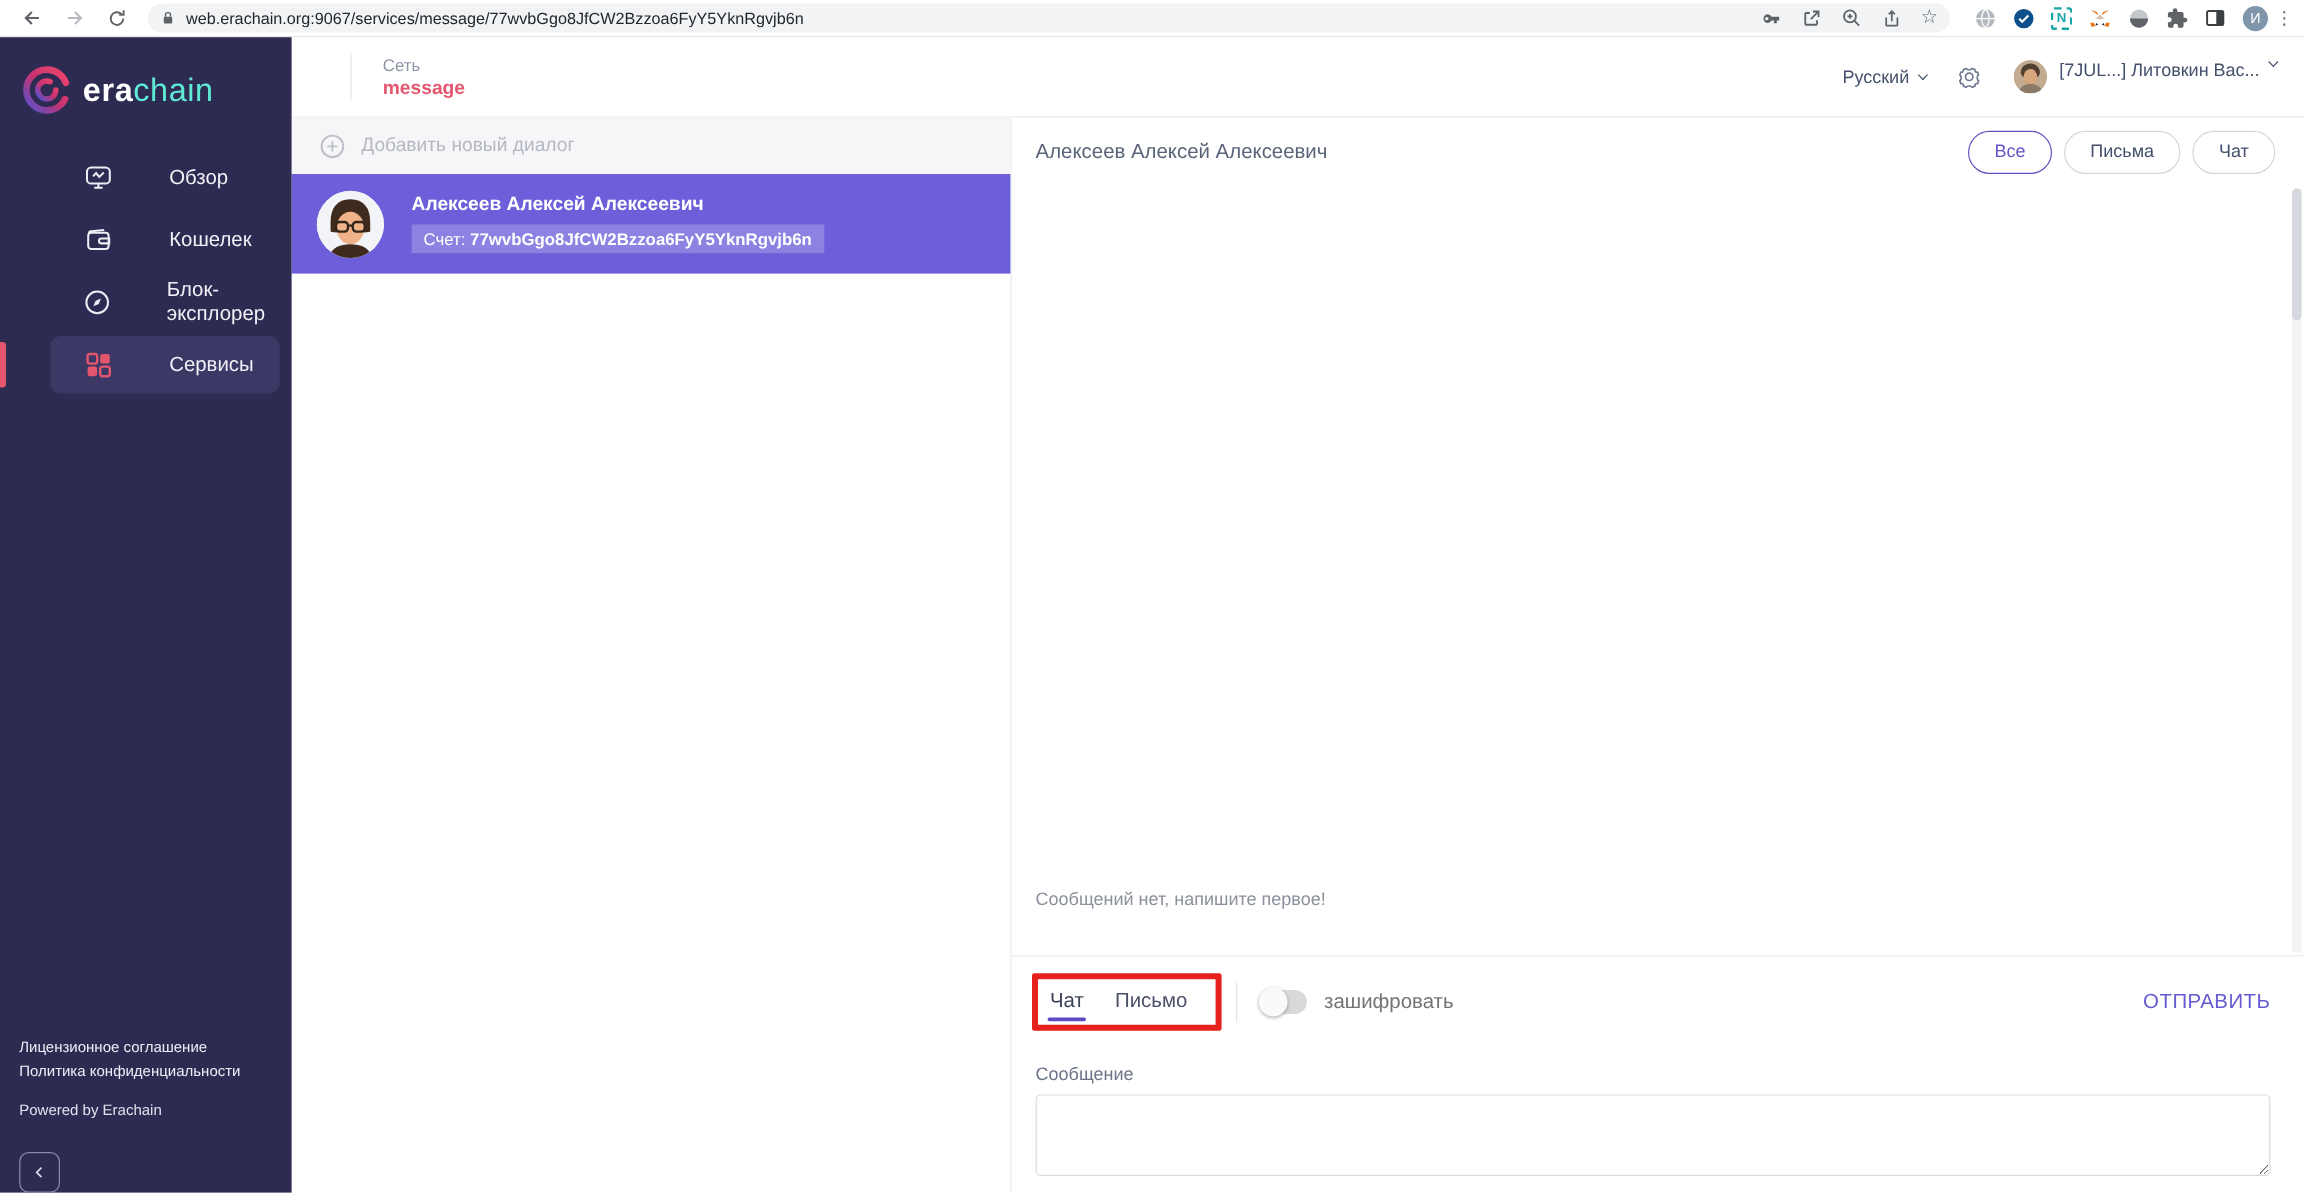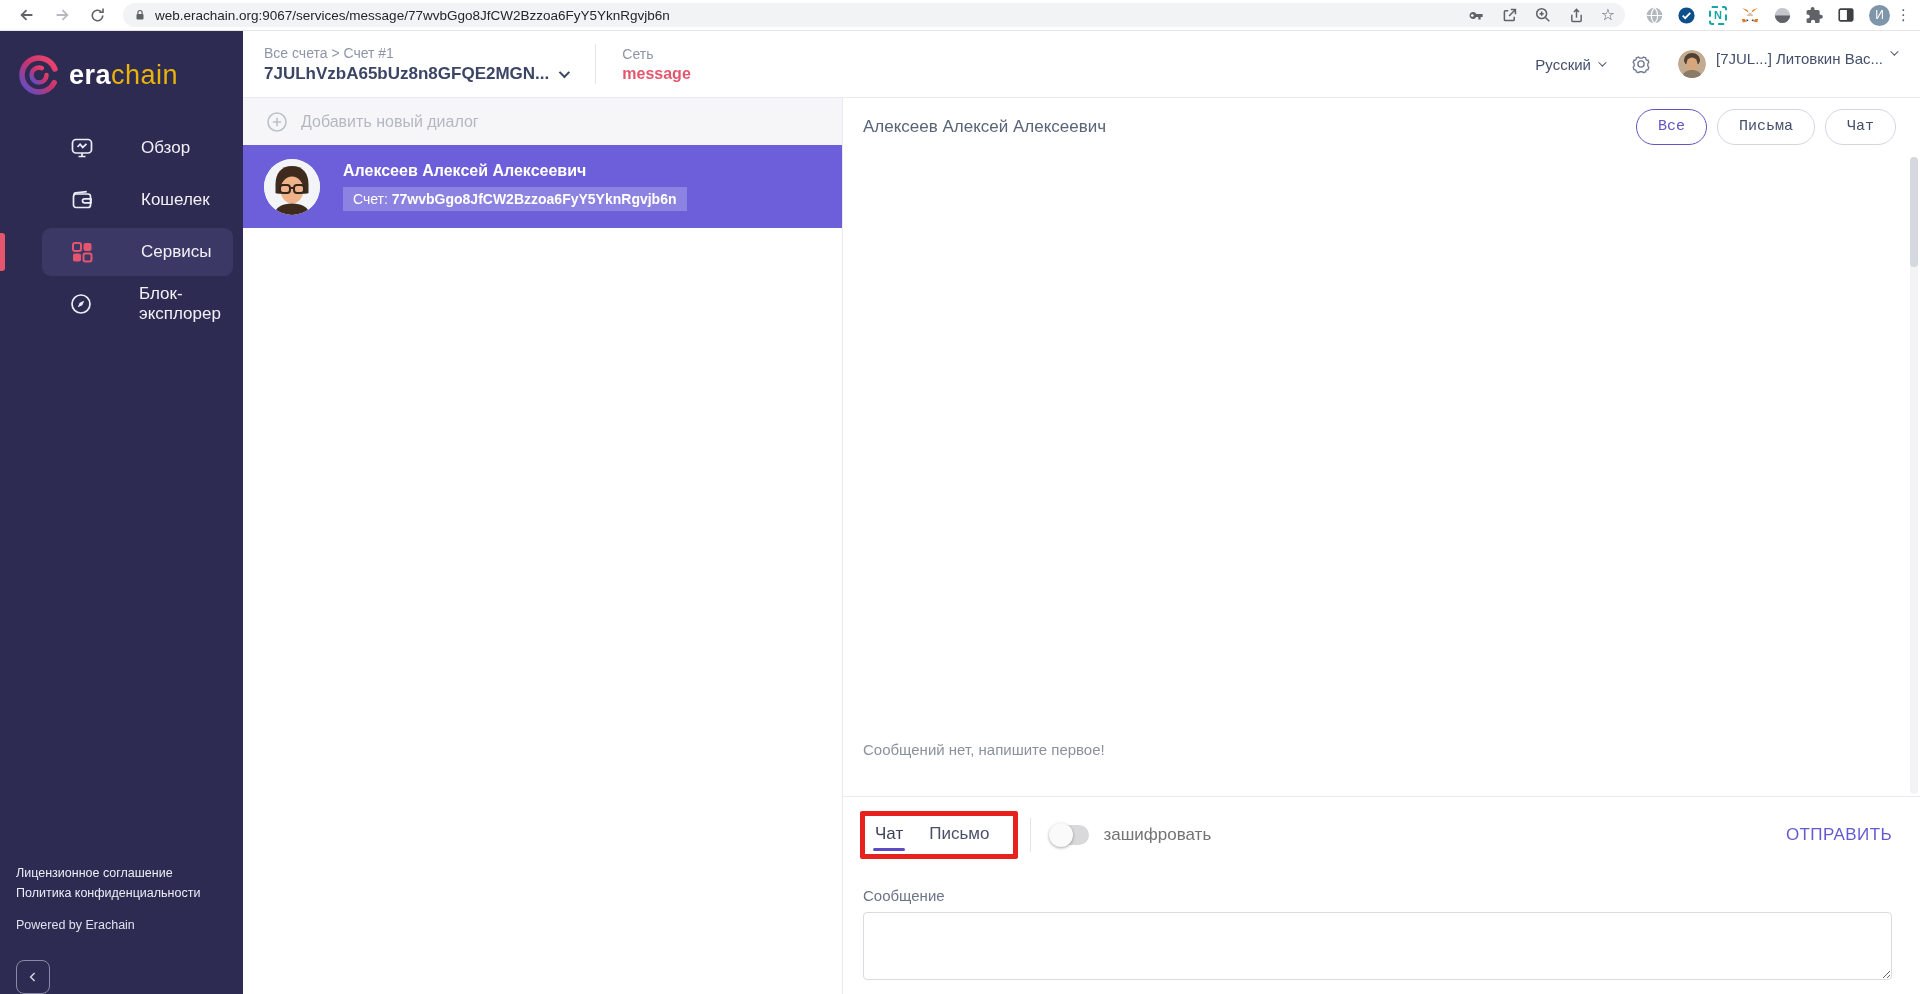--- a/index.html
+++ b/index.html
@@ -19,21 +19,21 @@
   .menu-dots { color:#5f6368; font-size:15px; letter-spacing:0; width:14px; text-align:center; }
 
   
   .app { display:flex; height:963px; }
 
   
   .sidebar { width:243px; background:#2e2b52; color:#fff; display:flex; flex-direction:column; flex:none; position:relative; }
   .logo { display:flex; align-items:center; padding:22px 0 26px 17px; }
   .logo-text { margin-left:8px; font-size:27px; color:#ffffff; letter-spacing:.5px; }
   .logo-text b { font-weight:700; }
-  .logo-text span { font-weight:300; color:#eab308; }
+  .logo-text span { font-weight:300; color:#5eead4; }
   .side-nav { display:flex; flex-direction:column; gap:2px; }
   .side-item { position:relative; display:flex; align-items:center; height:50px; padding-left:37px; cursor:pointer; color:#f0f0f6; font-size:17px; }
   .side-item .ico { width:26px; height:26px; margin-right:14px; display:flex; align-items:center; justify-content:center; }
   .side-item.active::before { content:""; position:absolute; left:0; top:6px; bottom:6px; width:5px; background:#e4566e; border-radius:0 3px 3px 0; }
   .side-item.active .pill { position:absolute; left:10px; right:10px; top:1px; bottom:1px; background:#3c3866; border-radius:9px; z-index:0; }
   .side-item > * { position:relative; z-index:1;margin-left:32px; }
   .sidebar-footer { margin-top:auto; padding:0 0 0 16px; }
   .foot-link { font-size:12.5px; color:#eceef6; margin-bottom:6px; cursor:pointer; }
   .powered { font-size:12.5px; color:#dfe1ec; margin-top:18px; }
   .collapse-btn { margin-top:28px; width:34px; height:34px; border:1.5px solid #8b8aa6; border-radius:8px; display:flex; align-items:center; justify-content:center; cursor:pointer; }
@@ -71,21 +71,21 @@
   .dlg-body { flex:1; margin-left:23px; min-width:0; }
   .dlg-name { color:#fff; font-size:16px; font-weight:700; margin-bottom:7px; }
   .dlg-badge { background:rgba(255,255,255,.22); border-radius:0; color:#fff; font-size:14px; padding:4px 10px; display:inline-block; max-width:100%; white-space:nowrap; }
   .dlg-badge b { font-weight:700; }
 
   
   .chat { flex:1; display:flex; flex-direction:column; min-width:0; position:relative; }
   .chat-header { height:57px; display:flex; align-items:center; padding:0 24px 0 20px; flex:none; }
   .chat-title { font-size:17px; color:#5a6478; }
   .filters { margin-left:auto; display:flex; gap:10px; }
-  .pill-btn { height:36px; border-radius:18px; border:1.5px solid #d3d6de; background:#fff; color:#44506b; font-size:15px; padding:0 21px; font-family:Liberation Mono, monospace; cursor:pointer; }
+  .pill-btn { height:36px; border-radius:18px; border:1.5px solid #d3d6de; background:#fff; color:#44506b; font-size:15px; padding:0 21px; font-family:Liberation Sans, sans-serif; cursor:pointer; }
   .pill-btn.active { border-color:#6454c3; color:#6454c3; }
   .messages { flex:1; position:relative; border-bottom:1px solid #e8eaf0; }
   .empty-msg { position:absolute; left:20px; bottom:38px; font-size:15px; color:#8b909c; }
   .msg-scroll-track { position:absolute; top:2px; right:2px; bottom:2px; width:8px; background:#f3f3f5; border-radius:4px; }
   .msg-scroll-thumb { position:absolute; top:0; right:0; width:8px; height:110px; background:#d5d8de; border-radius:4px; }
 
   
   .composer { height:197px; flex:none; display:flex; flex-direction:column; }
   .composer-top { display:flex; align-items:center; padding:14px 28px 0 17px; }
   .red-box { border:5px solid #e7211d; border-radius:2px; padding:8px 18px 0 10px; display:flex; align-items:flex-start; }
@@ -235,64 +235,57 @@
       <div class="side-item">
         <span class="ico">
           <svg width="24" height="24" viewBox="0 0 24 24" fill="none" stroke="#eceef6" stroke-width="1.7">
               <path d="M4 7.5V6.8c0-1 .8-1.9 1.8-2l11-1.2"></path>
               <rect x="3.5" y="6" width="17" height="13.5" rx="2.5"></rect>
               <path d="M14.5 10.8H21v4h-6.5a2 2 0 0 1 0-4z"></path>
             </svg>
         </span>
         <span>Кошелек</span>
       </div>
+      <div class="side-item">
+        <span class="ico">
+          <svg width="24" height="24" viewBox="0 0 24 24" fill="none" stroke="#eceef6" stroke-width="1.7">
+              <circle cx="12" cy="12" r="9"></circle>
+              <path d="m15.2 8.8-1.9 4.5-4.5 1.9 1.9-4.5z" fill="#eceef6" stroke="none"></path>
+            </svg>
+        </span>
+        <span>Блок-эксплорер</span>
+      </div>
       <div class="side-item active">
         <span class="pill"></span>
         <span class="ico">
           <svg width="24" height="24" viewBox="0 0 24 24">
               <rect x="3" y="3" width="8" height="8" rx="2" fill="none" stroke="#e4566e" stroke-width="2"></rect>
               <rect x="13.5" y="3" width="8" height="8" rx="2" fill="#e4566e"></rect>
               <rect x="3" y="13.5" width="8" height="8" rx="2" fill="#e4566e"></rect>
               <rect x="13.5" y="13.5" width="8" height="8" rx="2" fill="none" stroke="#e4566e" stroke-width="2"></rect>
             </svg>
         </span>
         <span>Сервисы</span>
       </div>
-      <div class="side-item">
-        <span class="ico">
-          <svg width="24" height="24" viewBox="0 0 24 24" fill="none" stroke="#eceef6" stroke-width="1.7">
-              <circle cx="12" cy="12" r="9"></circle>
-              <path d="m15.2 8.8-1.9 4.5-4.5 1.9 1.9-4.5z" fill="#eceef6" stroke="none"></path>
-            </svg>
-        </span>
-        <span>Блок-эксплорер</span>
-      </div>
     </nav>
 
     <div class="sidebar-footer">
       <div class="foot-link">Лицензионное соглашение</div>
       <div class="foot-link">Политика конфиденциальности</div>
       <div class="powered">Powered by Erachain</div>
       <div class="collapse-btn">
         <svg width="16" height="16" viewBox="0 0 20 20" fill="none" stroke="#d6d6e2" stroke-width="1.8">
             <path d="m12 5-5 5 5 5"></path>
           </svg>
       </div>
     </div>
   </aside>
 
   <div class="main">
     <header class="app-header">
-      <div class="crumb-block">
-        <span class="crumb">Все счета &gt; Счет #1</span>
-        <span class="account-row">
-          <span class="account-name">7JULhVzbA65bUz8n8GFQE2MGN...</span>
-          <span class="chev"></span>
-        </span>
-      </div>
       <div class="hdr-divider"></div>
       <div class="net-block">
         <span class="net-label">Сеть</span>
         <span class="net-value">message</span>
       </div>
       <div class="hdr-right">
         <span class="lang">
           <span>Русский</span>
           <span class="chev sm"></span>
         </span>

